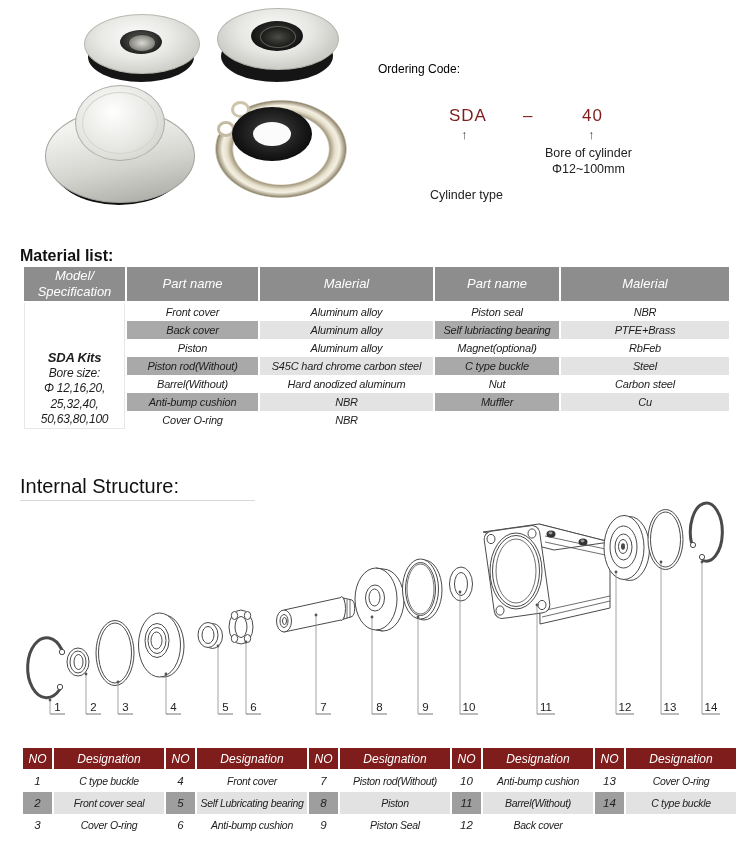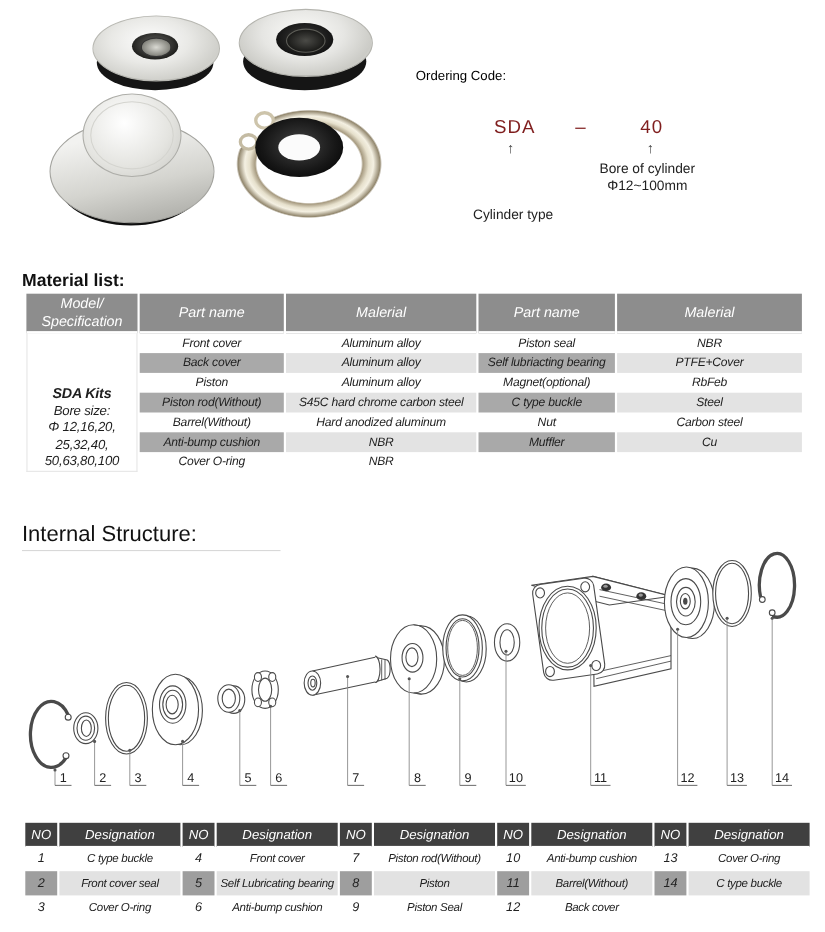--- a/index.html
+++ b/index.html
@@ -83,21 +83,21 @@
   .mt .model-cell .model-kits{font-weight:bold;font-size:13px;margin-top:47px;}
   .mt tr.shaded td.pn{background:#a9a9a9;}
   .mt tr.shaded td.mat{background:#e3e3e3;}
 
   
   .diagram{position:absolute;left:0;top:500px;width:750px;height:240px;}
   .diagram text{font-family:"Liberation Sans","DejaVu Sans",sans-serif;}
 
   
   .pt{position:absolute;left:21px;top:748px;width:712px;}
-  .pt th{background:#404040;color:#fff;font-weight:normal;font-size:12px;height:21px;
+  .pt th{background:#7f1d1d;color:#fff;font-weight:normal;font-size:12px;height:21px;
     text-align:center;vertical-align:middle;padding:0;border-bottom:1px solid #fff;}
   .pt td{height:22px;padding:0;text-align:center;vertical-align:middle;color:#222;}
   .pt td.no{font-size:11.5px;width:29px;}
   .pt td.de{font-size:10.5px;letter-spacing:-0.3px;}
   .pt td.de span{display:block;overflow:hidden;white-space:nowrap;}
   .pt tr.shaded td.no{background:#9e9e9e;}
   .pt tr.shaded td.de{background:#e2e2e2;}
 </style>
 </head>
 <body>
@@ -170,21 +170,21 @@
         </td>
         <td class="pn">Front cover</td>
         <td class="mat">Aluminum alloy</td>
         <td class="pn">Piston seal</td>
         <td class="mat">NBR</td>
       </tr>
       <tr class="shaded">
         <td class="pn">Back cover</td>
         <td class="mat">Aluminum alloy</td>
         <td class="pn">Self lubriacting bearing</td>
-        <td class="mat">PTFE+Cover</td>
+        <td class="mat">PTFE+Brass</td>
       </tr>
       <tr>
         <td class="pn">Piston</td>
         <td class="mat">Aluminum alloy</td>
         <td class="pn">Magnet(optional)</td>
         <td class="mat">RbFeb</td>
       </tr>
       <tr class="shaded">
         <td class="pn">Piston rod(Without)</td>
         <td class="mat">S45C hard chrome carbon steel</td>

